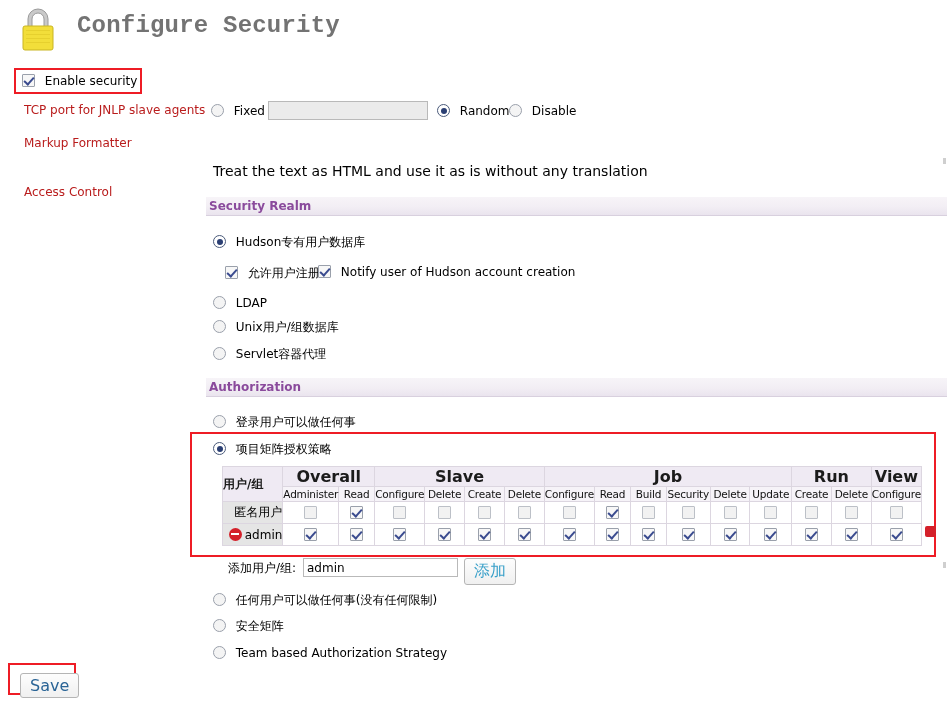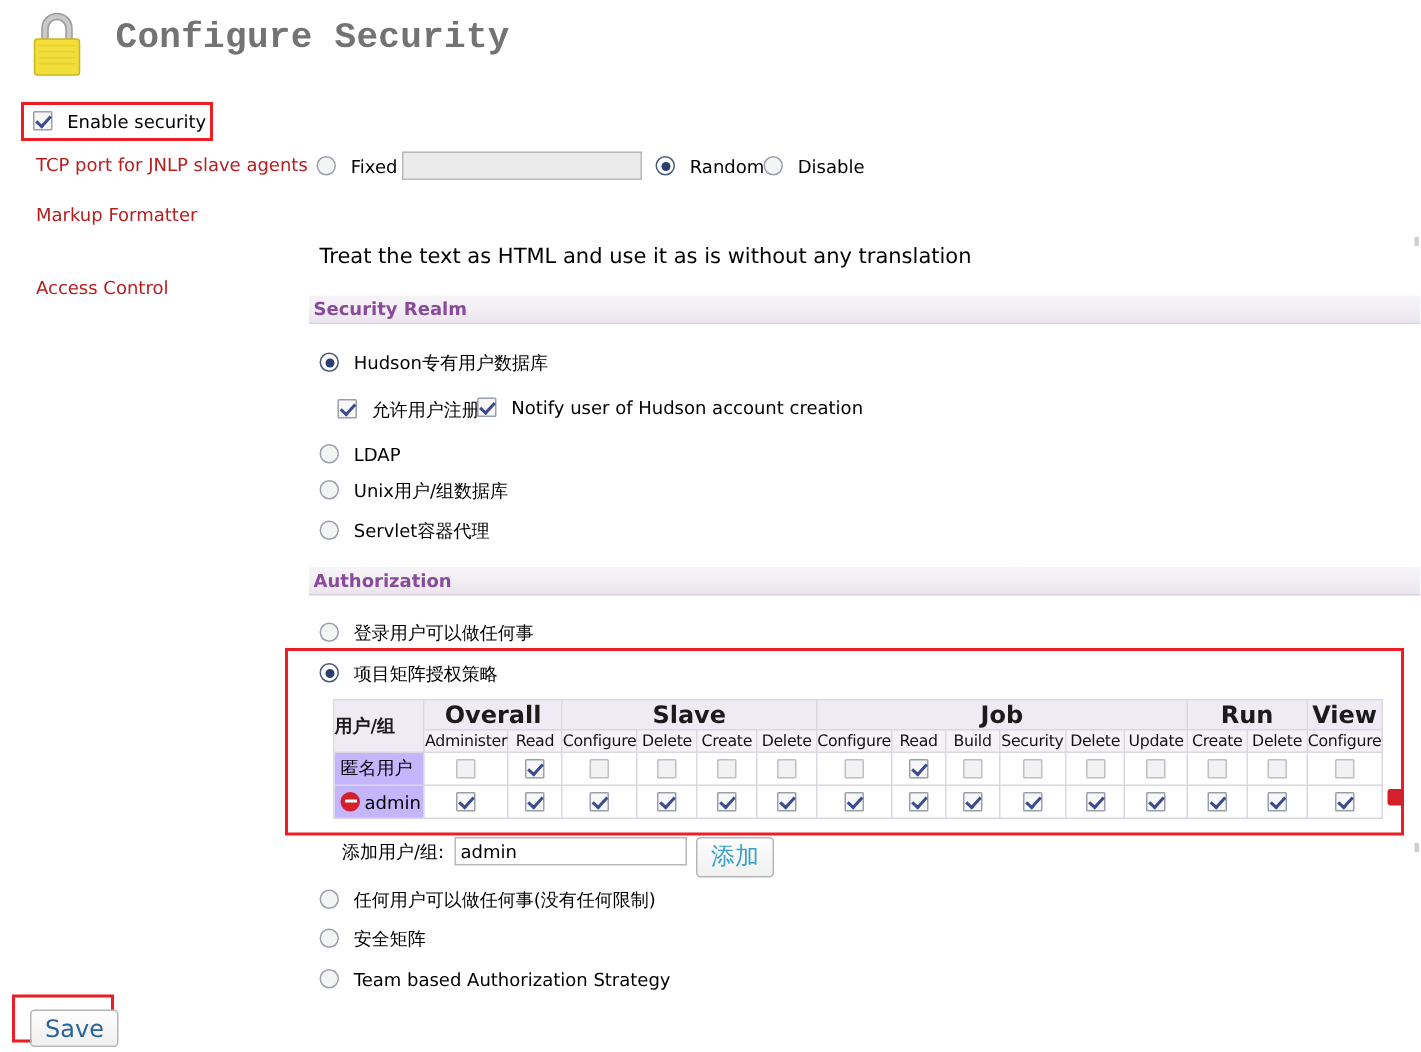--- a/index.html
+++ b/index.html
@@ -174,26 +174,26 @@
   }
   table.matrix th.corner {
     background: #efeaf3;
     font-weight: bold;
     font-size: 12px;
     width: 62px;
     text-align: left;
     padding-left: 0;
   }
   table.matrix td.namecell {
-    text-align: left;
+    text-align: right;
     padding-left: 4px;
     font-size: 12px;
     white-space: nowrap;
     height: 22px;
-    background: #c4b5fd;
+    background: #e5e5e5;
   }
   table.matrix td.cell {
     height: 22px;
     background: #fff;
     width: 45px;
   }
   .del-dot {
     display: inline-block;
     width: 13px; height: 13px;
     border-radius: 50%;

